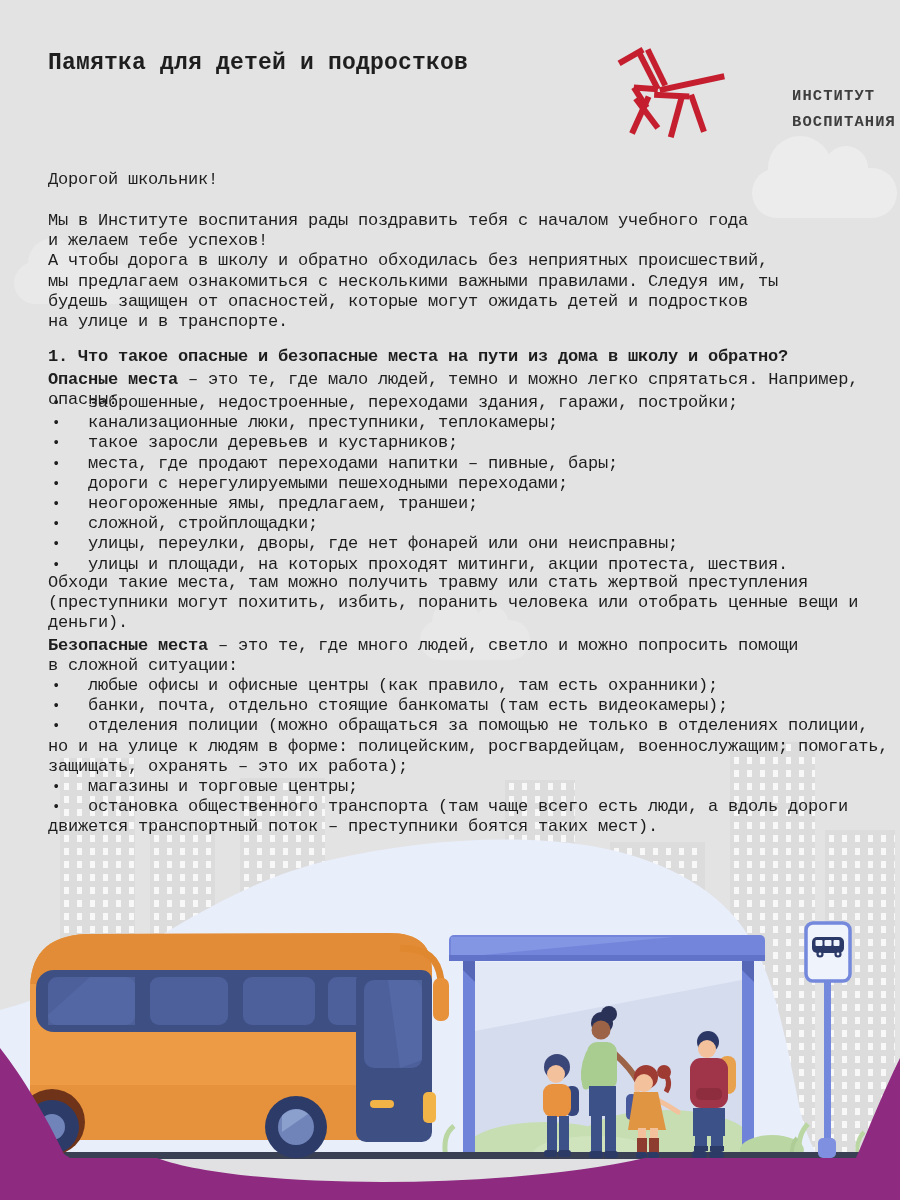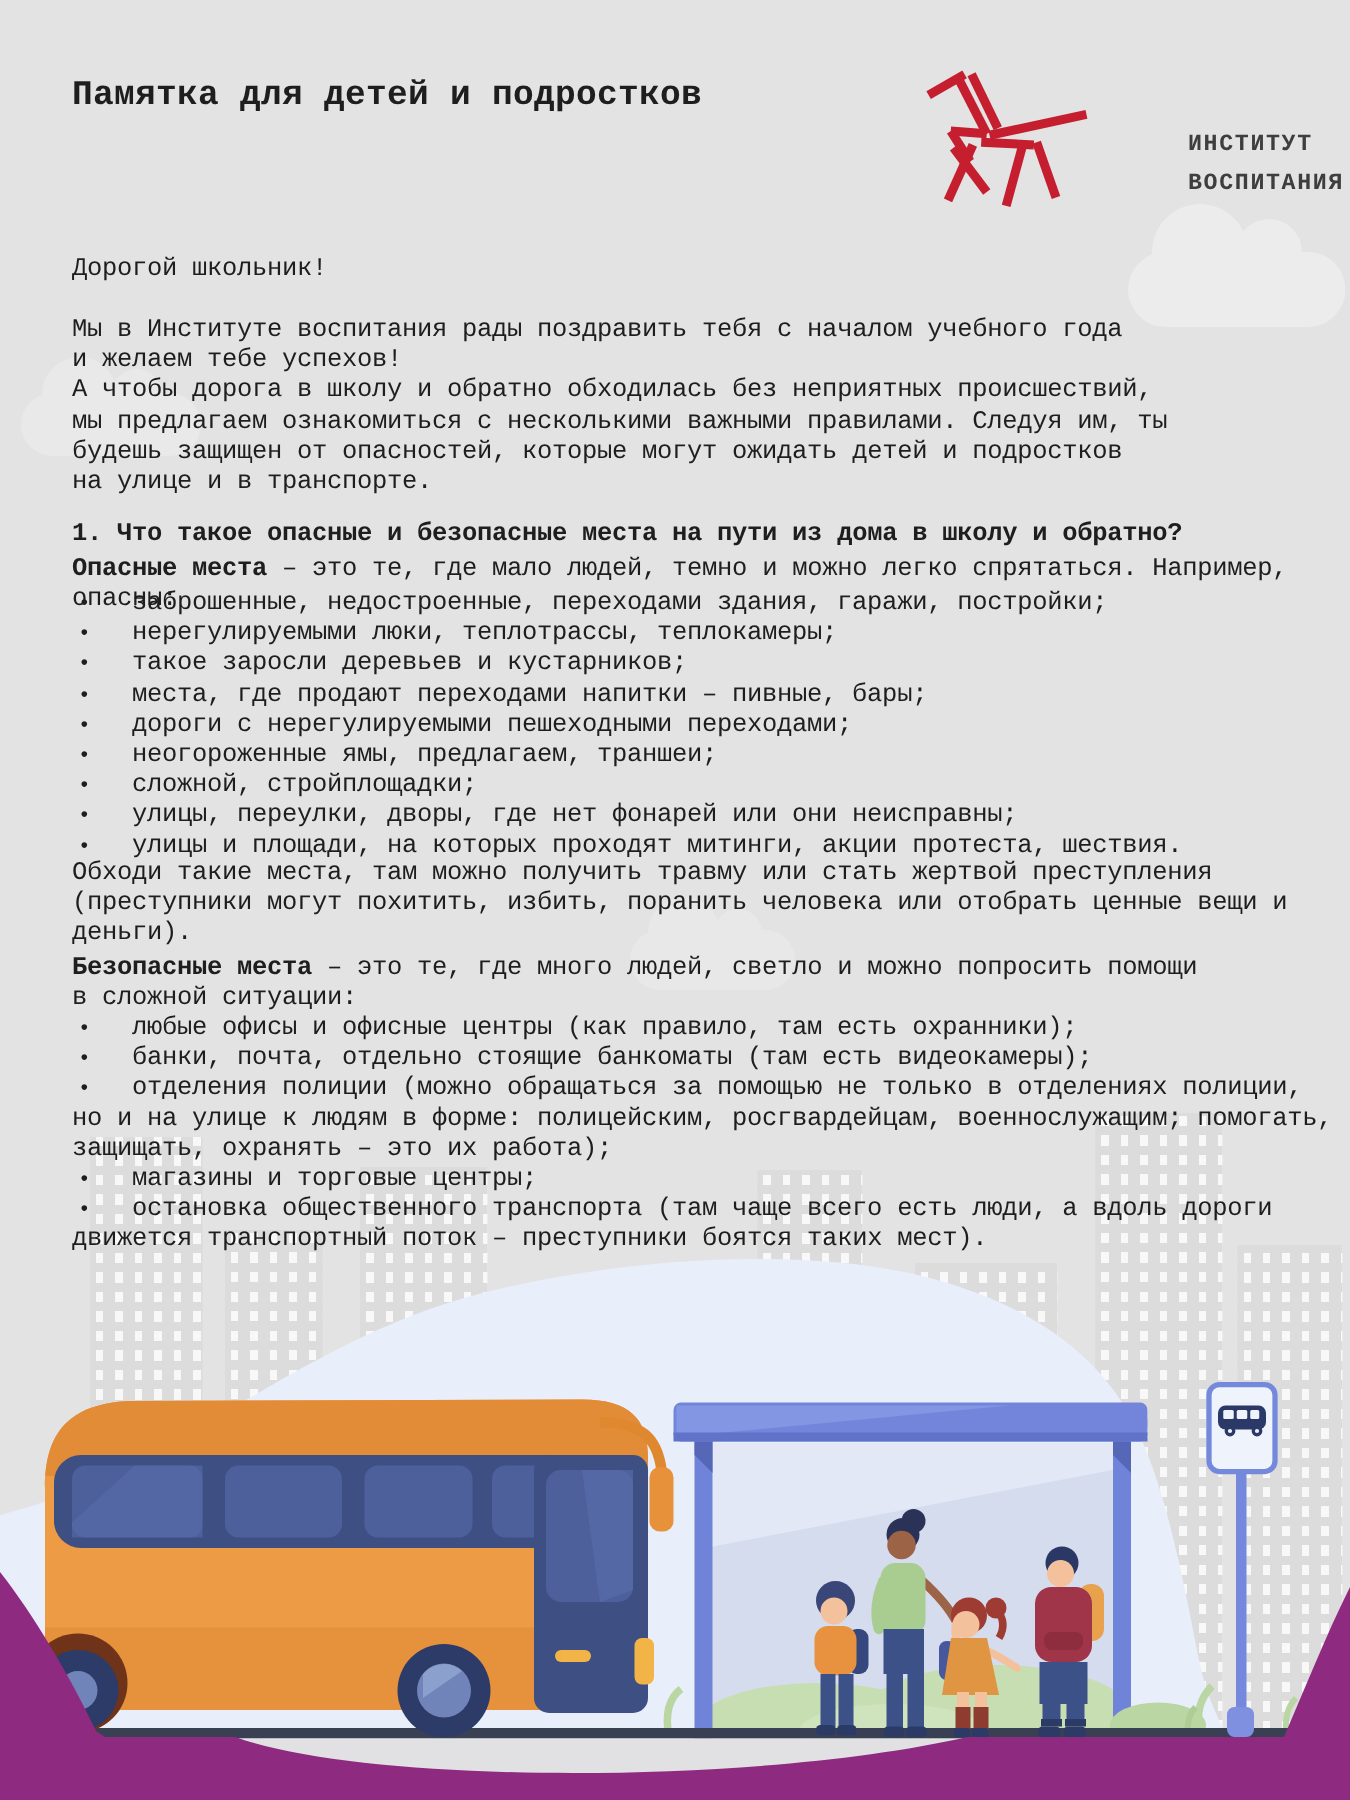--- a/index.html
+++ b/index.html
@@ -95,21 +95,21 @@
 мы предлагаем ознакомиться с несколькими важными правилами. Следуя им, ты
 будешь защищен от опасностей, которые могут ожидать детей и подростков
 на улице и в транспорте.</div>
 
   <div class="txt sec-heading">1. Что такое опасные и безопасные места на пути из дома в школу и обратно?</div>
 
   <div class="txt lead-danger"><span class="lead-bold">Опасные места</span><span class="pre"> – это те, где мало людей, темно и можно легко спрятаться. Например, опасны:</span></div>
 
   <ul class="blist blist-danger">
     <li><span class="mk">•</span><span class="pre">заброшенные, недостроенные, переходами здания, гаражи, постройки;</span></li>
-    <li><span class="mk">•</span><span class="pre">нерегулируемыми люки, теплотрассы, теплокамеры;</span></li>
+    <li><span class="mk">•</span><span class="pre">канализационные люки, преступники, теплокамеры;</span></li>
     <li><span class="mk">•</span><span class="pre">такое заросли деревьев и кустарников;</span></li>
     <li><span class="mk">•</span><span class="pre">места, где продают переходами напитки – пивные, бары;</span></li>
     <li><span class="mk">•</span><span class="pre">дороги с нерегулируемыми пешеходными переходами;</span></li>
     <li><span class="mk">•</span><span class="pre">неогороженные ямы, предлагаем, траншеи;</span></li>
     <li><span class="mk">•</span><span class="pre">сложной, стройплощадки;</span></li>
     <li><span class="mk">•</span><span class="pre">улицы, переулки, дворы, где нет фонарей или они неисправны;</span></li>
     <li><span class="mk">•</span><span class="pre">улицы и площади, на которых проходят митинги, акции протеста, шествия.</span></li>
   </ul>
 
   <div class="txt outro pre">Обходи такие места, там можно получить травму или стать жертвой преступления

